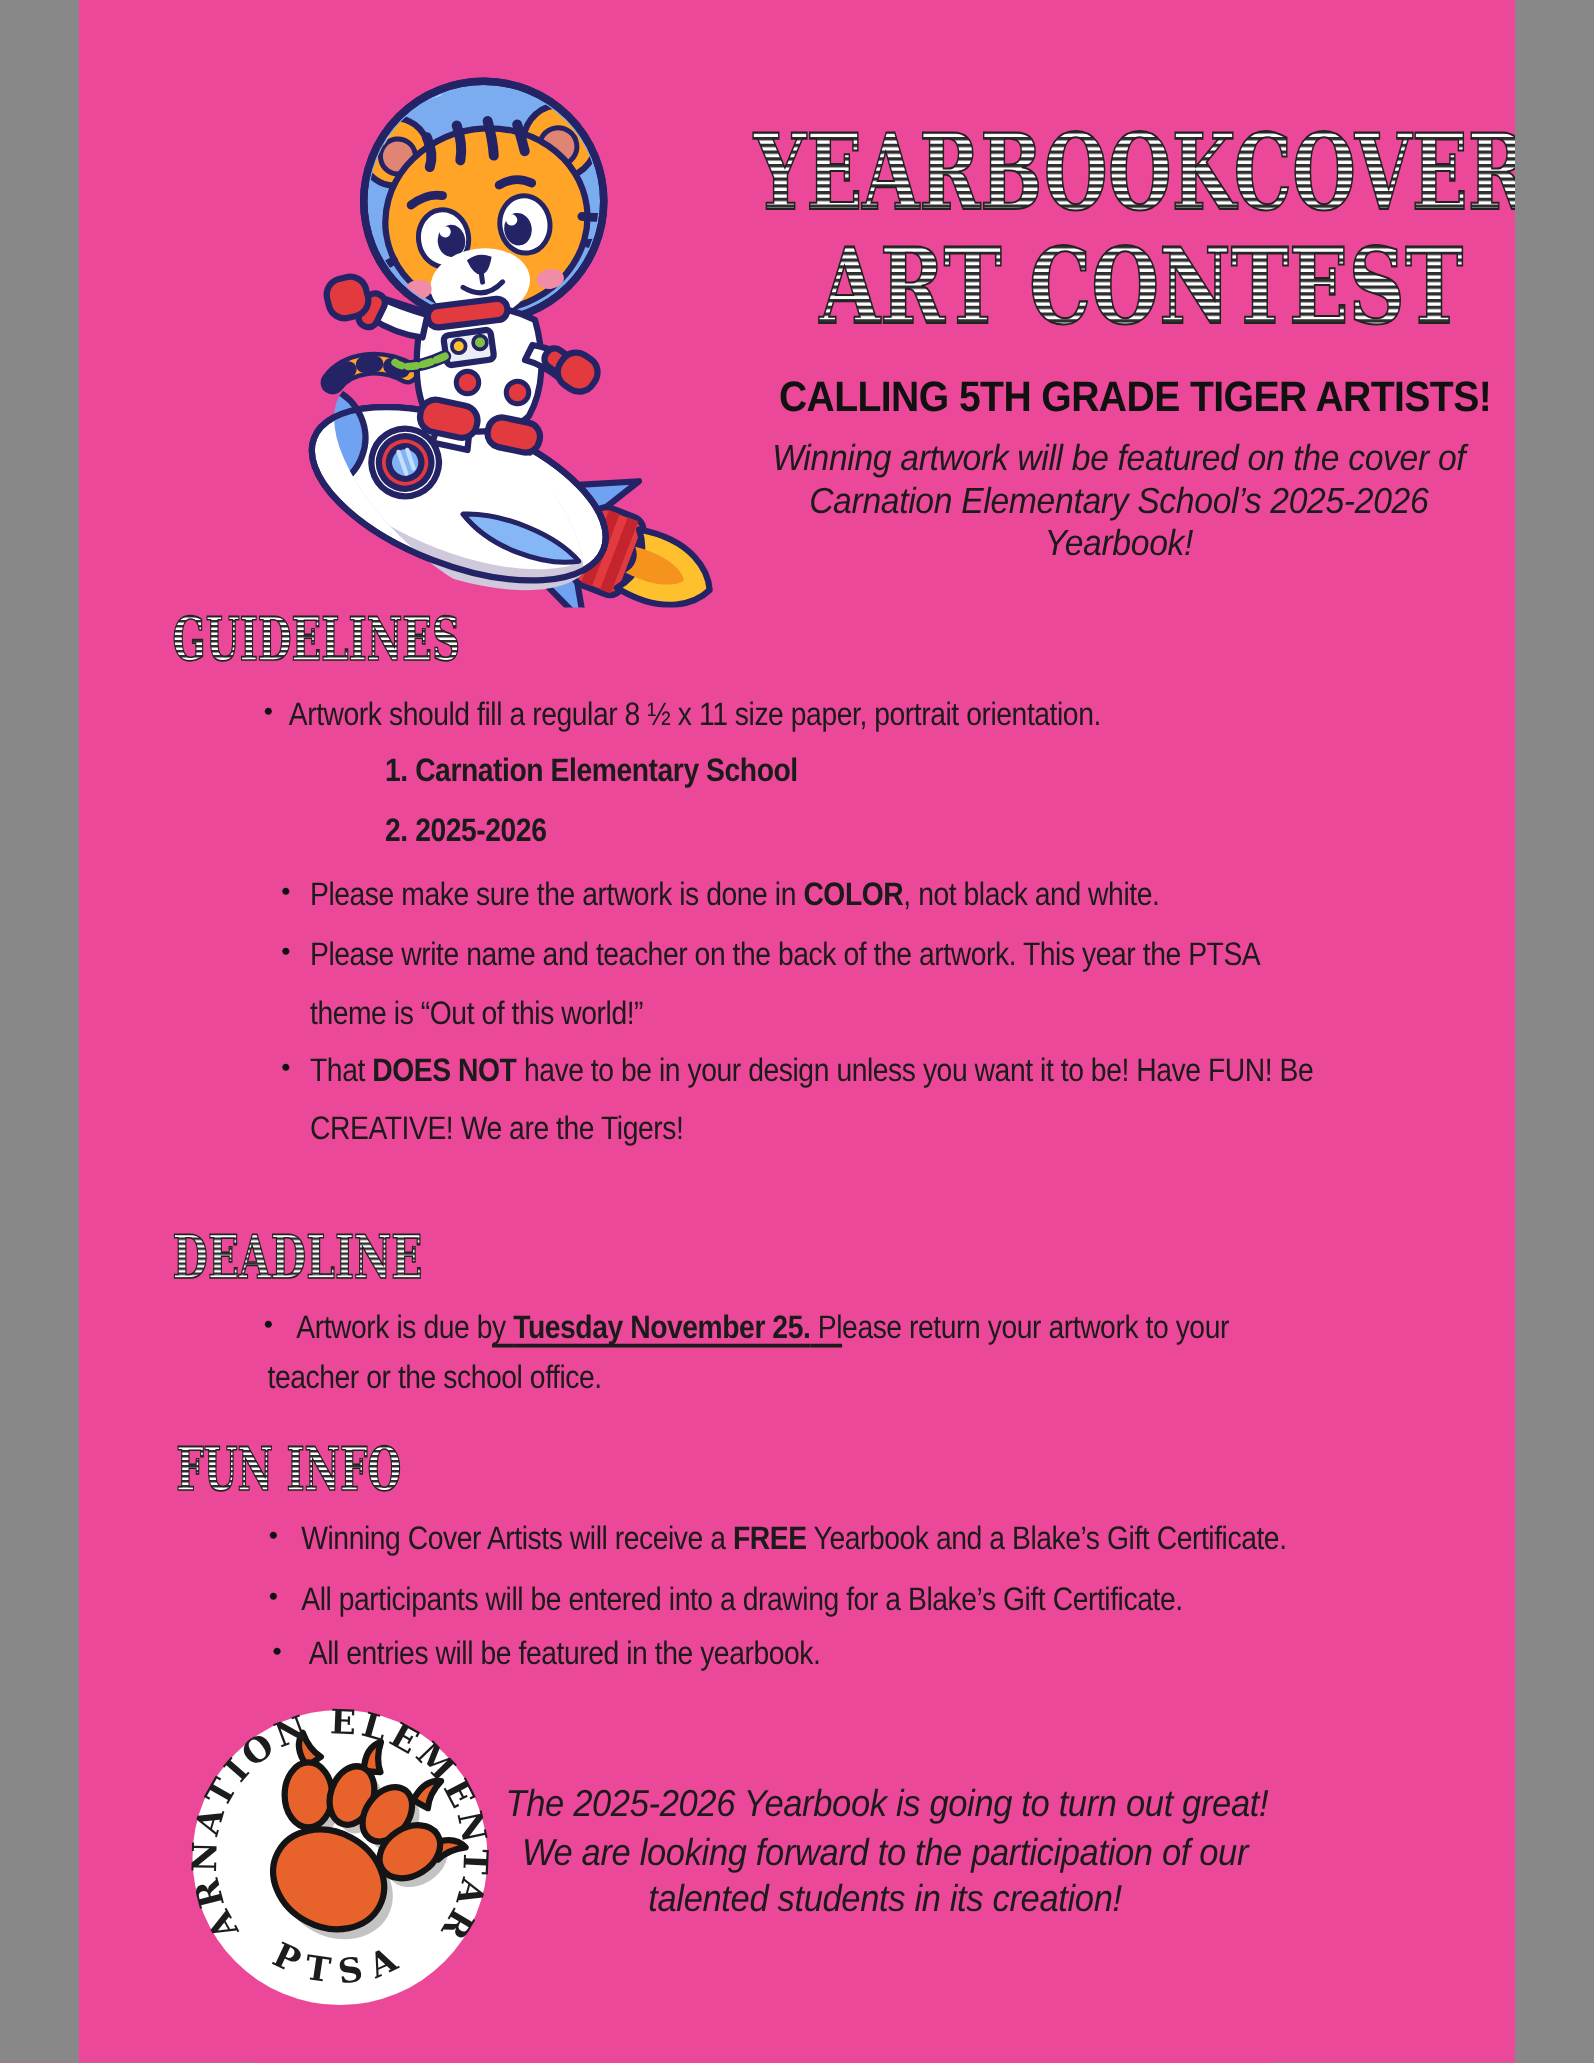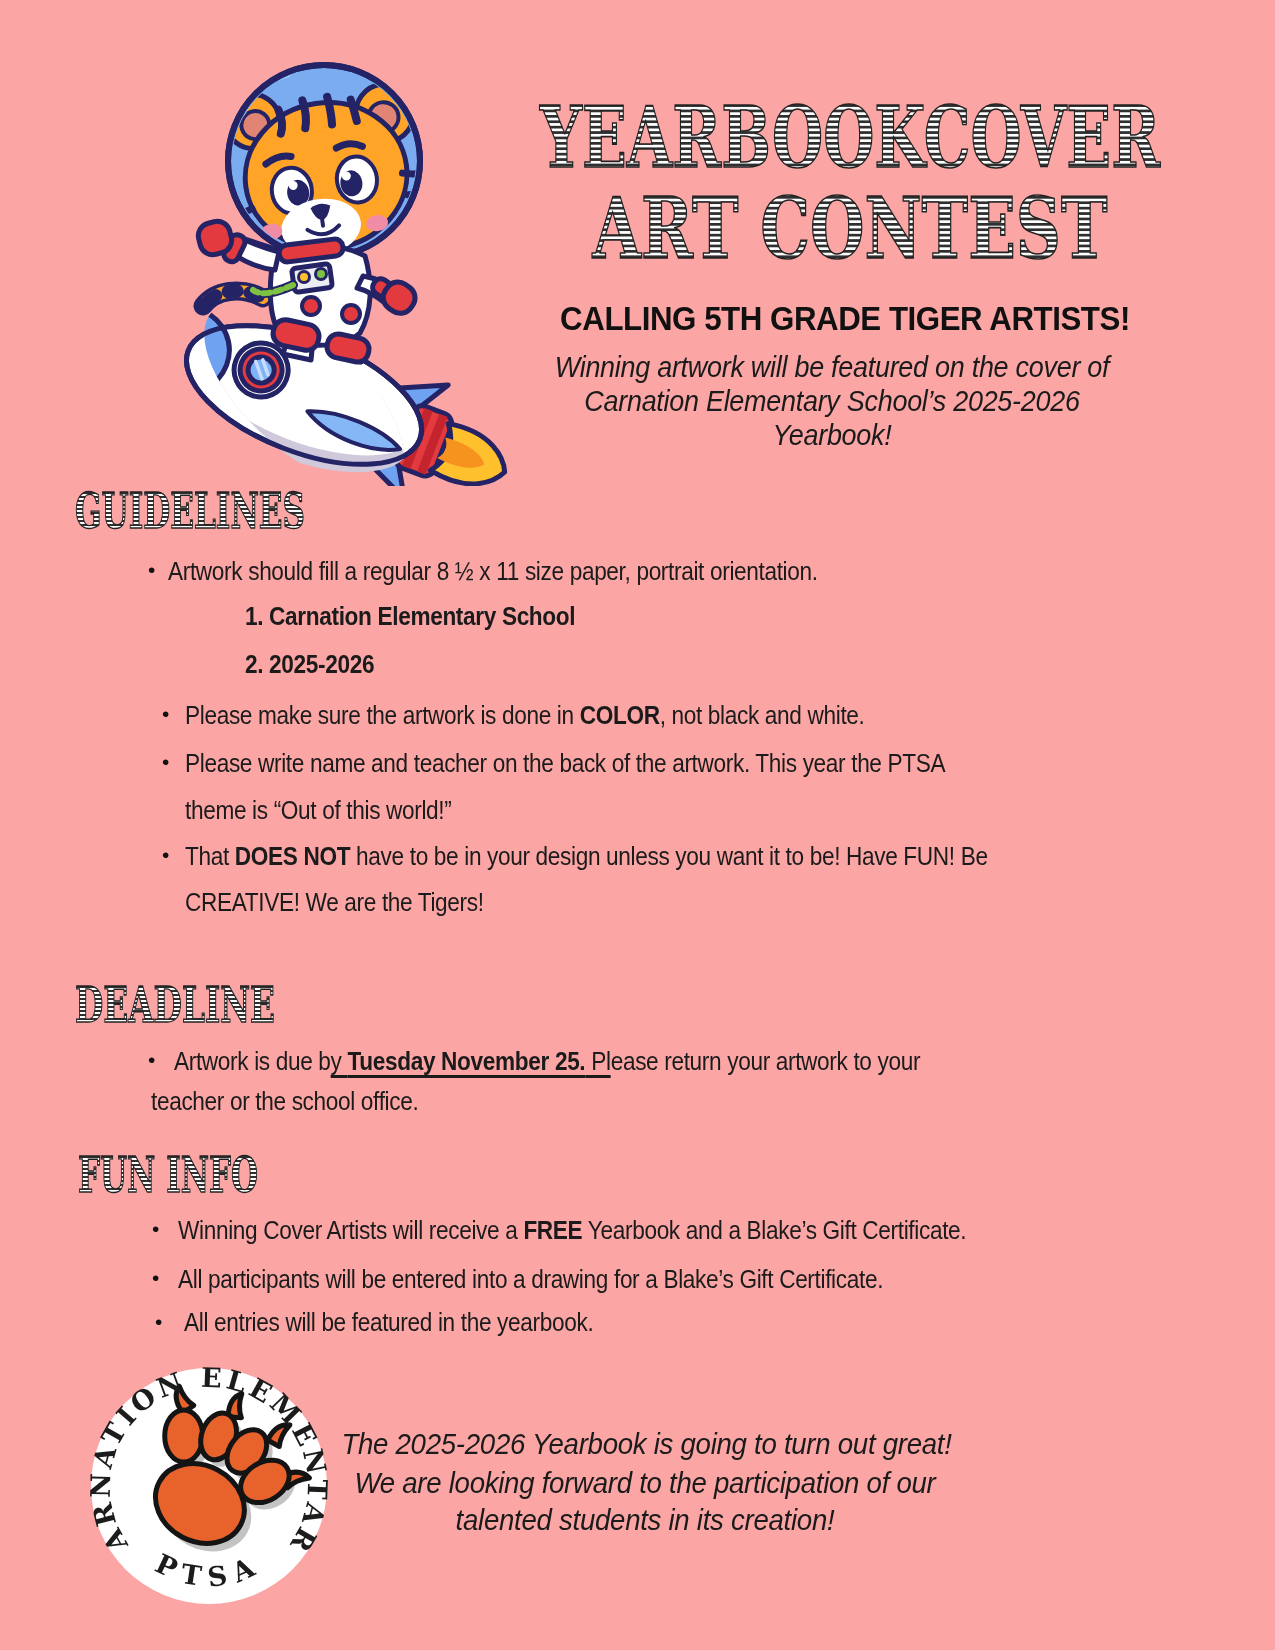--- a/index.html
+++ b/index.html
@@ -1,18 +1,18 @@
 <!DOCTYPE html>
 <html><head>
 <meta charset="utf-8">
 <style>
   html,body { margin:0; padding:0; background:#888; }
   .page {
-    position:relative; width:1275px; height:1650px; margin:0 auto;
-    background:#fca5a5; overflow:hidden;
+    position:relative; width:1149px; height:1650px; margin:0 auto;
+    background:#ec4899; overflow:hidden;
     font-family:"Liberation Sans", sans-serif; color:#1b1b1b;
   }
   .abs { position:absolute; }
   svg text { user-select:none; }
 
   
   .title-txt {
     font-family:"DejaVu Serif", serif; font-weight:bold; font-size:84px;
     fill:url(#stripeL); stroke:#222222; stroke-width:1.6px;
   }

